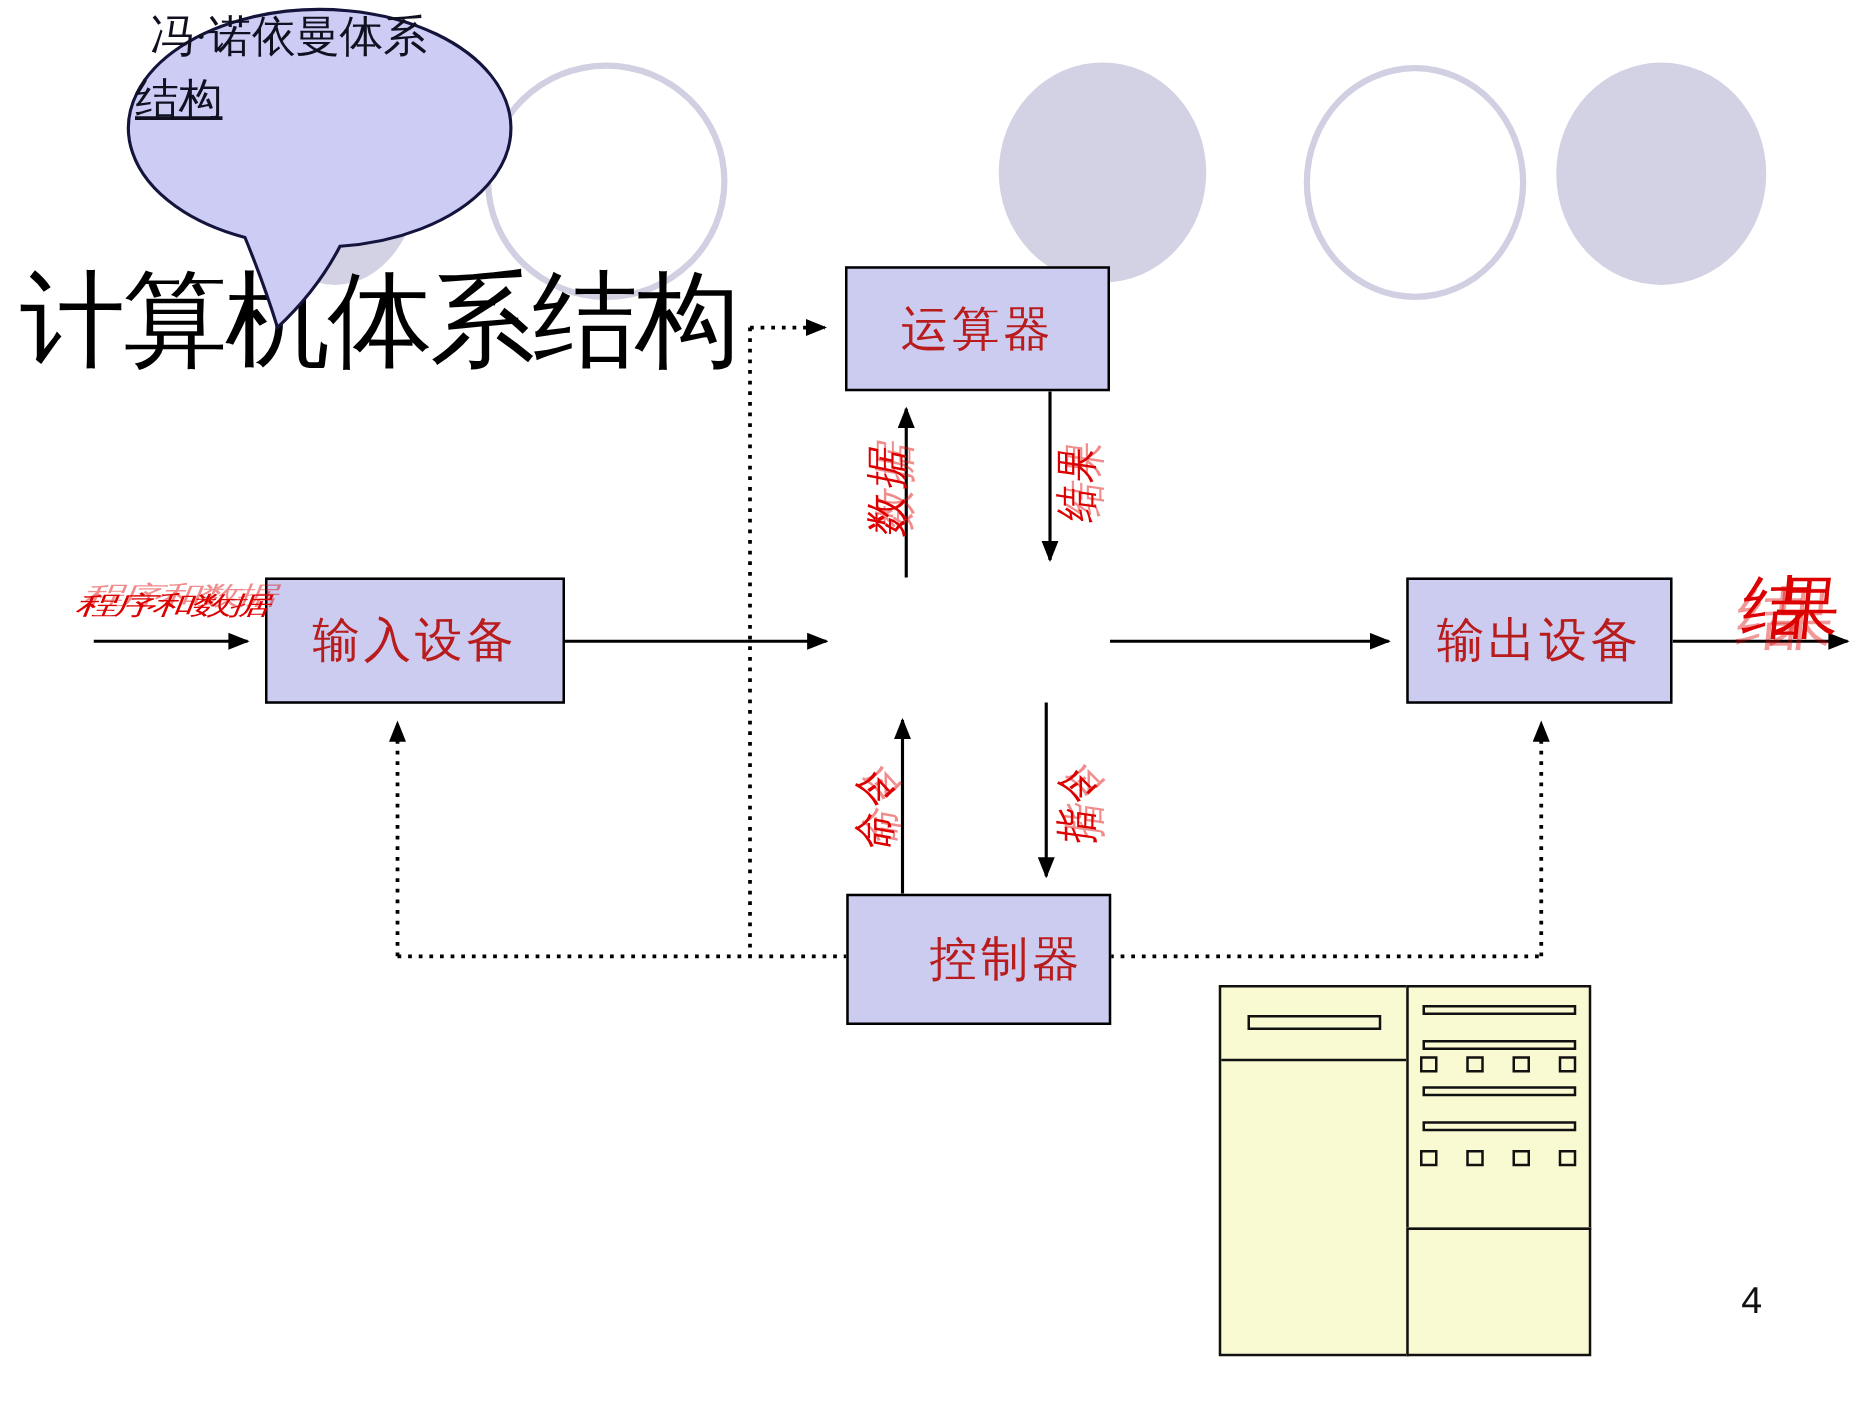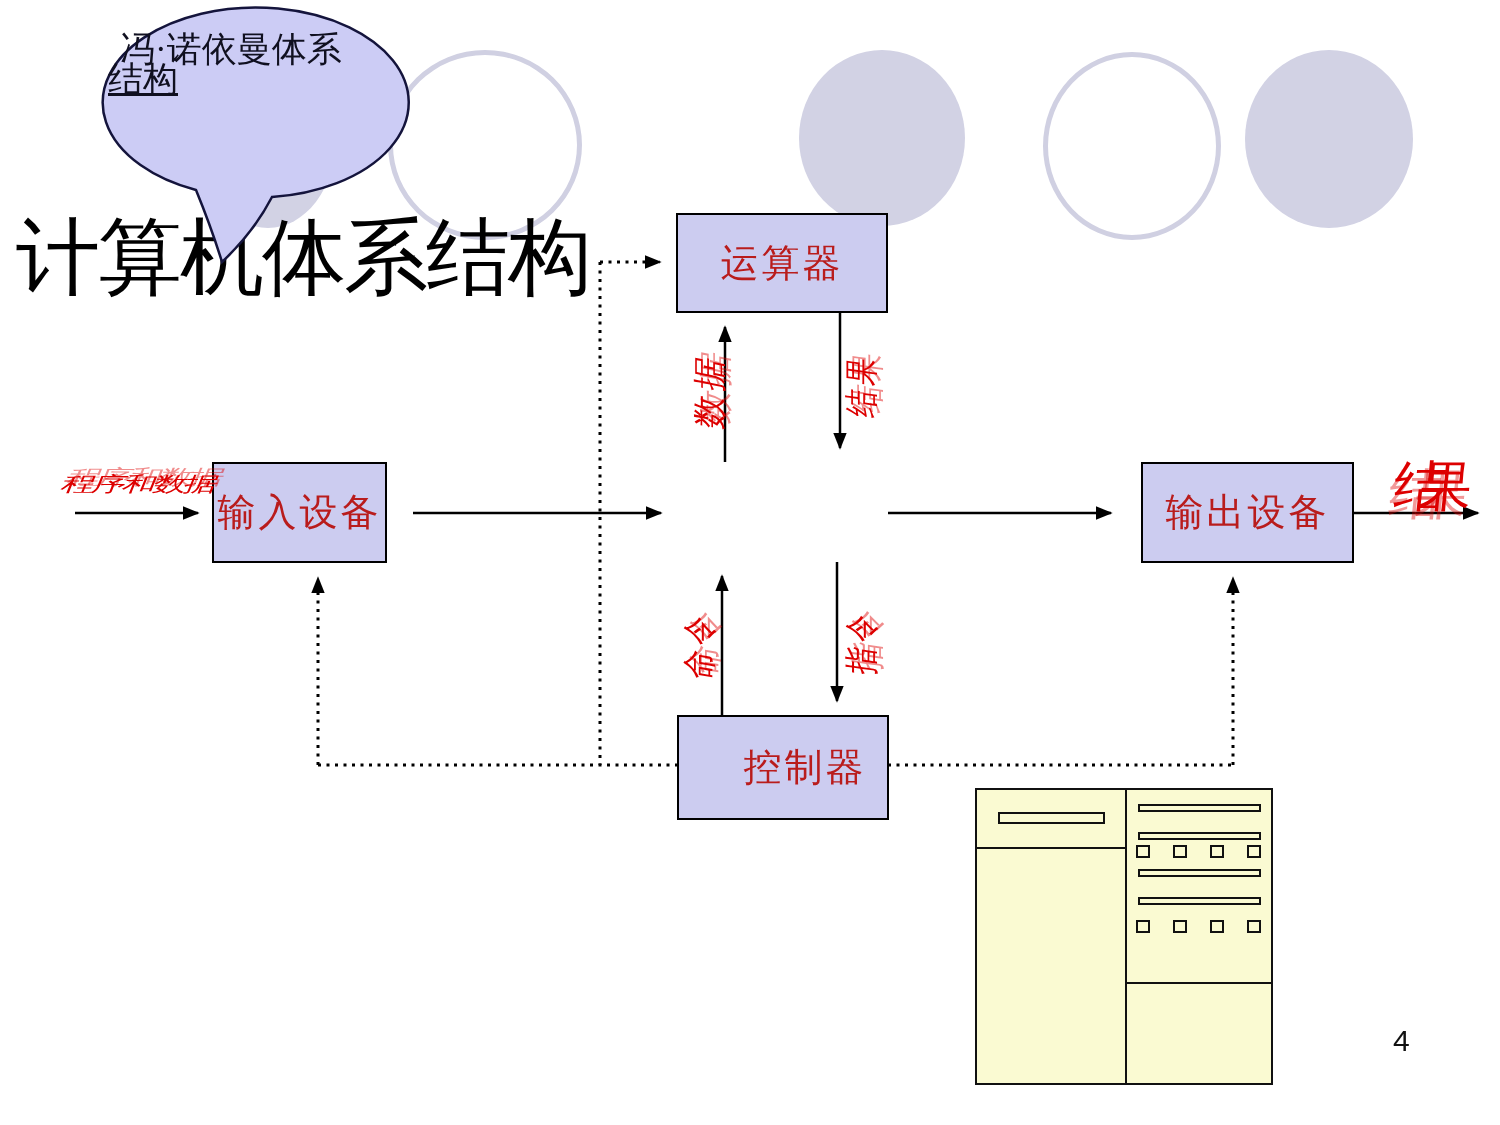--- a/index.html
+++ b/index.html
@@ -83,27 +83,27 @@
     <line x1="837" y1="562" x2="837" y2="701" stroke="#000" stroke-width="2.5" marker-end="url(#ah)"></line>
 
     <line x1="600" y1="262" x2="600" y2="765" stroke="#000" stroke-width="3" stroke-dasharray="3 5.5"></line>
     <line x1="600" y1="262" x2="660" y2="262" stroke="#000" stroke-width="3" stroke-dasharray="3 5.5" marker-end="url(#ah)"></line>
     <line x1="318" y1="765" x2="678" y2="765" stroke="#000" stroke-width="3" stroke-dasharray="3 5.5"></line>
     <line x1="318" y1="765" x2="318" y2="578" stroke="#000" stroke-width="3" stroke-dasharray="3 5.5" marker-end="url(#ah)"></line>
     <line x1="888" y1="765" x2="1233" y2="765" stroke="#000" stroke-width="3" stroke-dasharray="3 5.5"></line>
     <line x1="1233" y1="765" x2="1233" y2="578" stroke="#000" stroke-width="3" stroke-dasharray="3 5.5" marker-end="url(#ah)"></line>
   </svg>
 
-  <div class="callout-text" style="left:120px;top:32px;">冯·诺依曼体系</div>
+  <div class="callout-text" style="left:120px;top:12px;">冯·诺依曼体系</div>
   <div class="callout-text" style="left:108px;top:62px;text-decoration:underline;">结构</div>
 
   <div class="dbox" style="left:676px;top:213px;width:212px;height:100px;">运算器</div>
   <div class="dbox" style="left:677px;top:715px;width:212px;height:105px;padding-left:44px;">控制器</div>
-  <div class="dbox" style="left:212px;top:462px;width:175px;height:101px;">输入设备</div>
-  <div class="dbox" style="left:1125px;top:462px;width:213px;height:101px;margin-left:16px;">输出设备</div>
+  <div class="dbox" style="left:212px;top:462px;width:240px;height:101px;">输入设备</div>
+  <div class="dbox" style="left:1125px;top:462px;width:213px;height:101px;">输出设备</div>
 
   <div class="rlabel rl-input">程序和数据</div>
   <div class="rlabel rl-v rl-mem-alu">数据</div>
   <div class="rlabel rl-v rl-alu-mem">结果</div>
   <div class="rlabel rl-v rl-ctrl-mem">命令</div>
   <div class="rlabel rl-v rl-mem-ctrl">指令</div>
   <div class="rlabel rl-output">结果</div>
 
   <div>
     <div class="pc-panel" style="left:975px;top:788px;width:152px;height:297px;">

